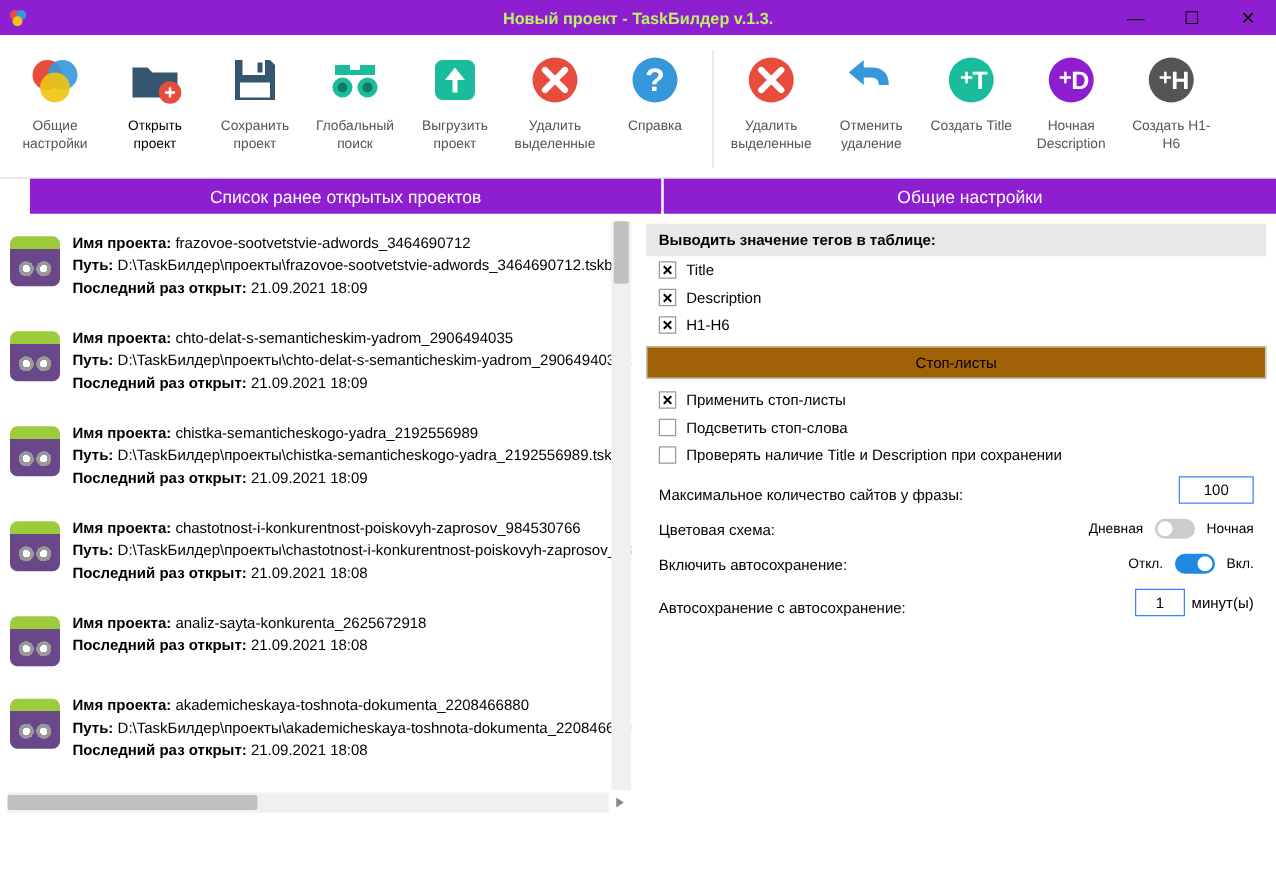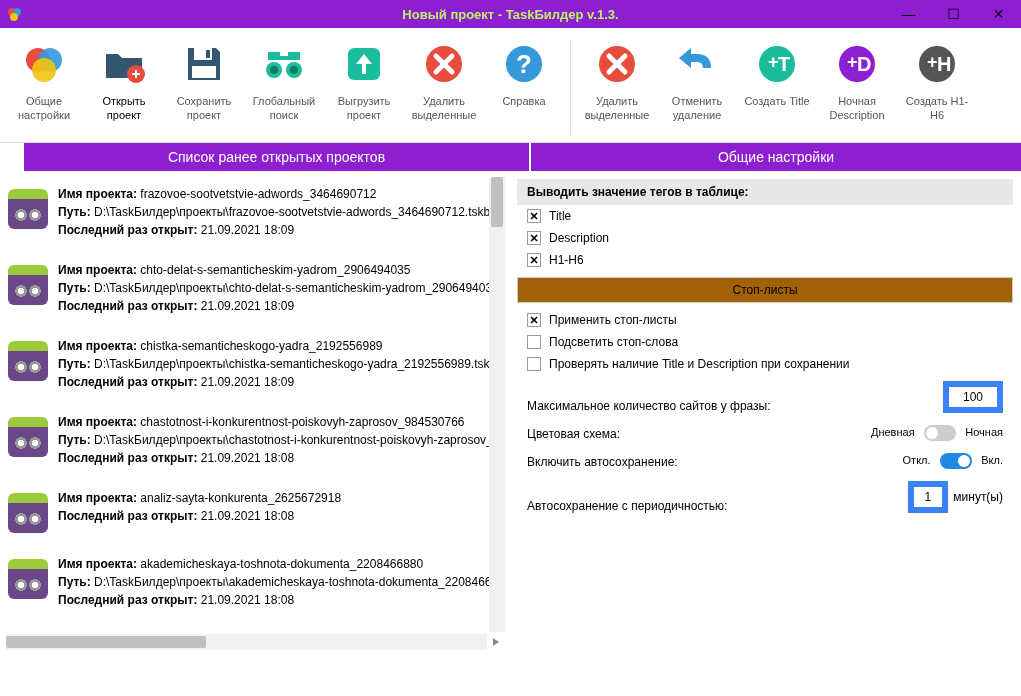--- a/index.html
+++ b/index.html
@@ -44,21 +44,21 @@
 .scrollbar-h .thumb { position: absolute; left: 0; top: 2px; bottom: 2px; width: 200px; background: #c0c0c0; border-radius: 2px; }
 .scrollbar-h::before, .scrollbar-h::after { content:""; position:absolute; top:4px; width:0; height:0; border-top:4px solid transparent; border-bottom:4px solid transparent; }
 .scrollbar-h::before { left:-12px; border-right:6px solid #888; }
 .scrollbar-h::after { right:-12px; border-left:6px solid #888; }
 
 .section-header { background: #e8e8e8; padding: 6px 10px; font-size: 12px; font-weight: bold; }
 .checkbox-row { display: flex; align-items: center; padding: 4px 10px; font-size: 12px; }
 .checkbox-row .chk { width: 14px; height: 14px; border: 1px solid #999; margin-right: 8px; display: flex; align-items: center; justify-content: center; font-size: 11px; font-weight: bold; }
 .wide-btn { display: block; width: 100%; background: #a16207; border: 1px solid #ccc; padding: 5px; font-size: 12px; text-align: center; cursor: pointer; margin: 6px 0; }
 .setting-row { display: flex; align-items: flex-end; justify-content: space-between; padding: 6px 10px; font-size: 12px; }
-.num-input { width: 60px; padding: 3px; border: 6px solid #3b82f6; text-align: center; font-size: 12px; }
+.num-input { width: 60px; padding: 3px; border: 1px solid #3b82f6; text-align: center; font-size: 12px; }
 .toggle { width: 32px; height: 16px; background: #ccc; border-radius: 8px; position: relative; display: inline-block; vertical-align: middle; margin: 0 6px; }
 .toggle.on { background: #1e88e5; }
 .toggle .knob { position: absolute; width: 12px; height: 12px; background: #fff; border-radius: 50%; top: 2px; left: 2px; }
 .toggle.on .knob { left: 18px; }
 .switch-label { font-size: 11px; }
 .bottom-space { height: 40px; background: #fff; }
 
 svg { display: block; }
 </style>
 </head>
@@ -319,21 +319,21 @@
     <div class="setting-row">
       <span>Включить автосохранение:</span>
       <span>
         <span class="switch-label">Откл.</span>
         <span class="toggle on"><span class="knob"></span></span>
         <span class="switch-label">Вкл.</span>
       </span>
     </div>
 
     <div class="setting-row">
-      <span>Автосохранение с периодичностью:</span>
+      <span>Автосохранение с автосохранение:</span>
       <span>
         <input class="num-input" style="width: 40px;" value="1">
         <span style="margin-left:2px">минут(ы)</span>
       </span>
     </div>
 
   </div>
 </div>
 
 <div class="bottom-space"></div>

